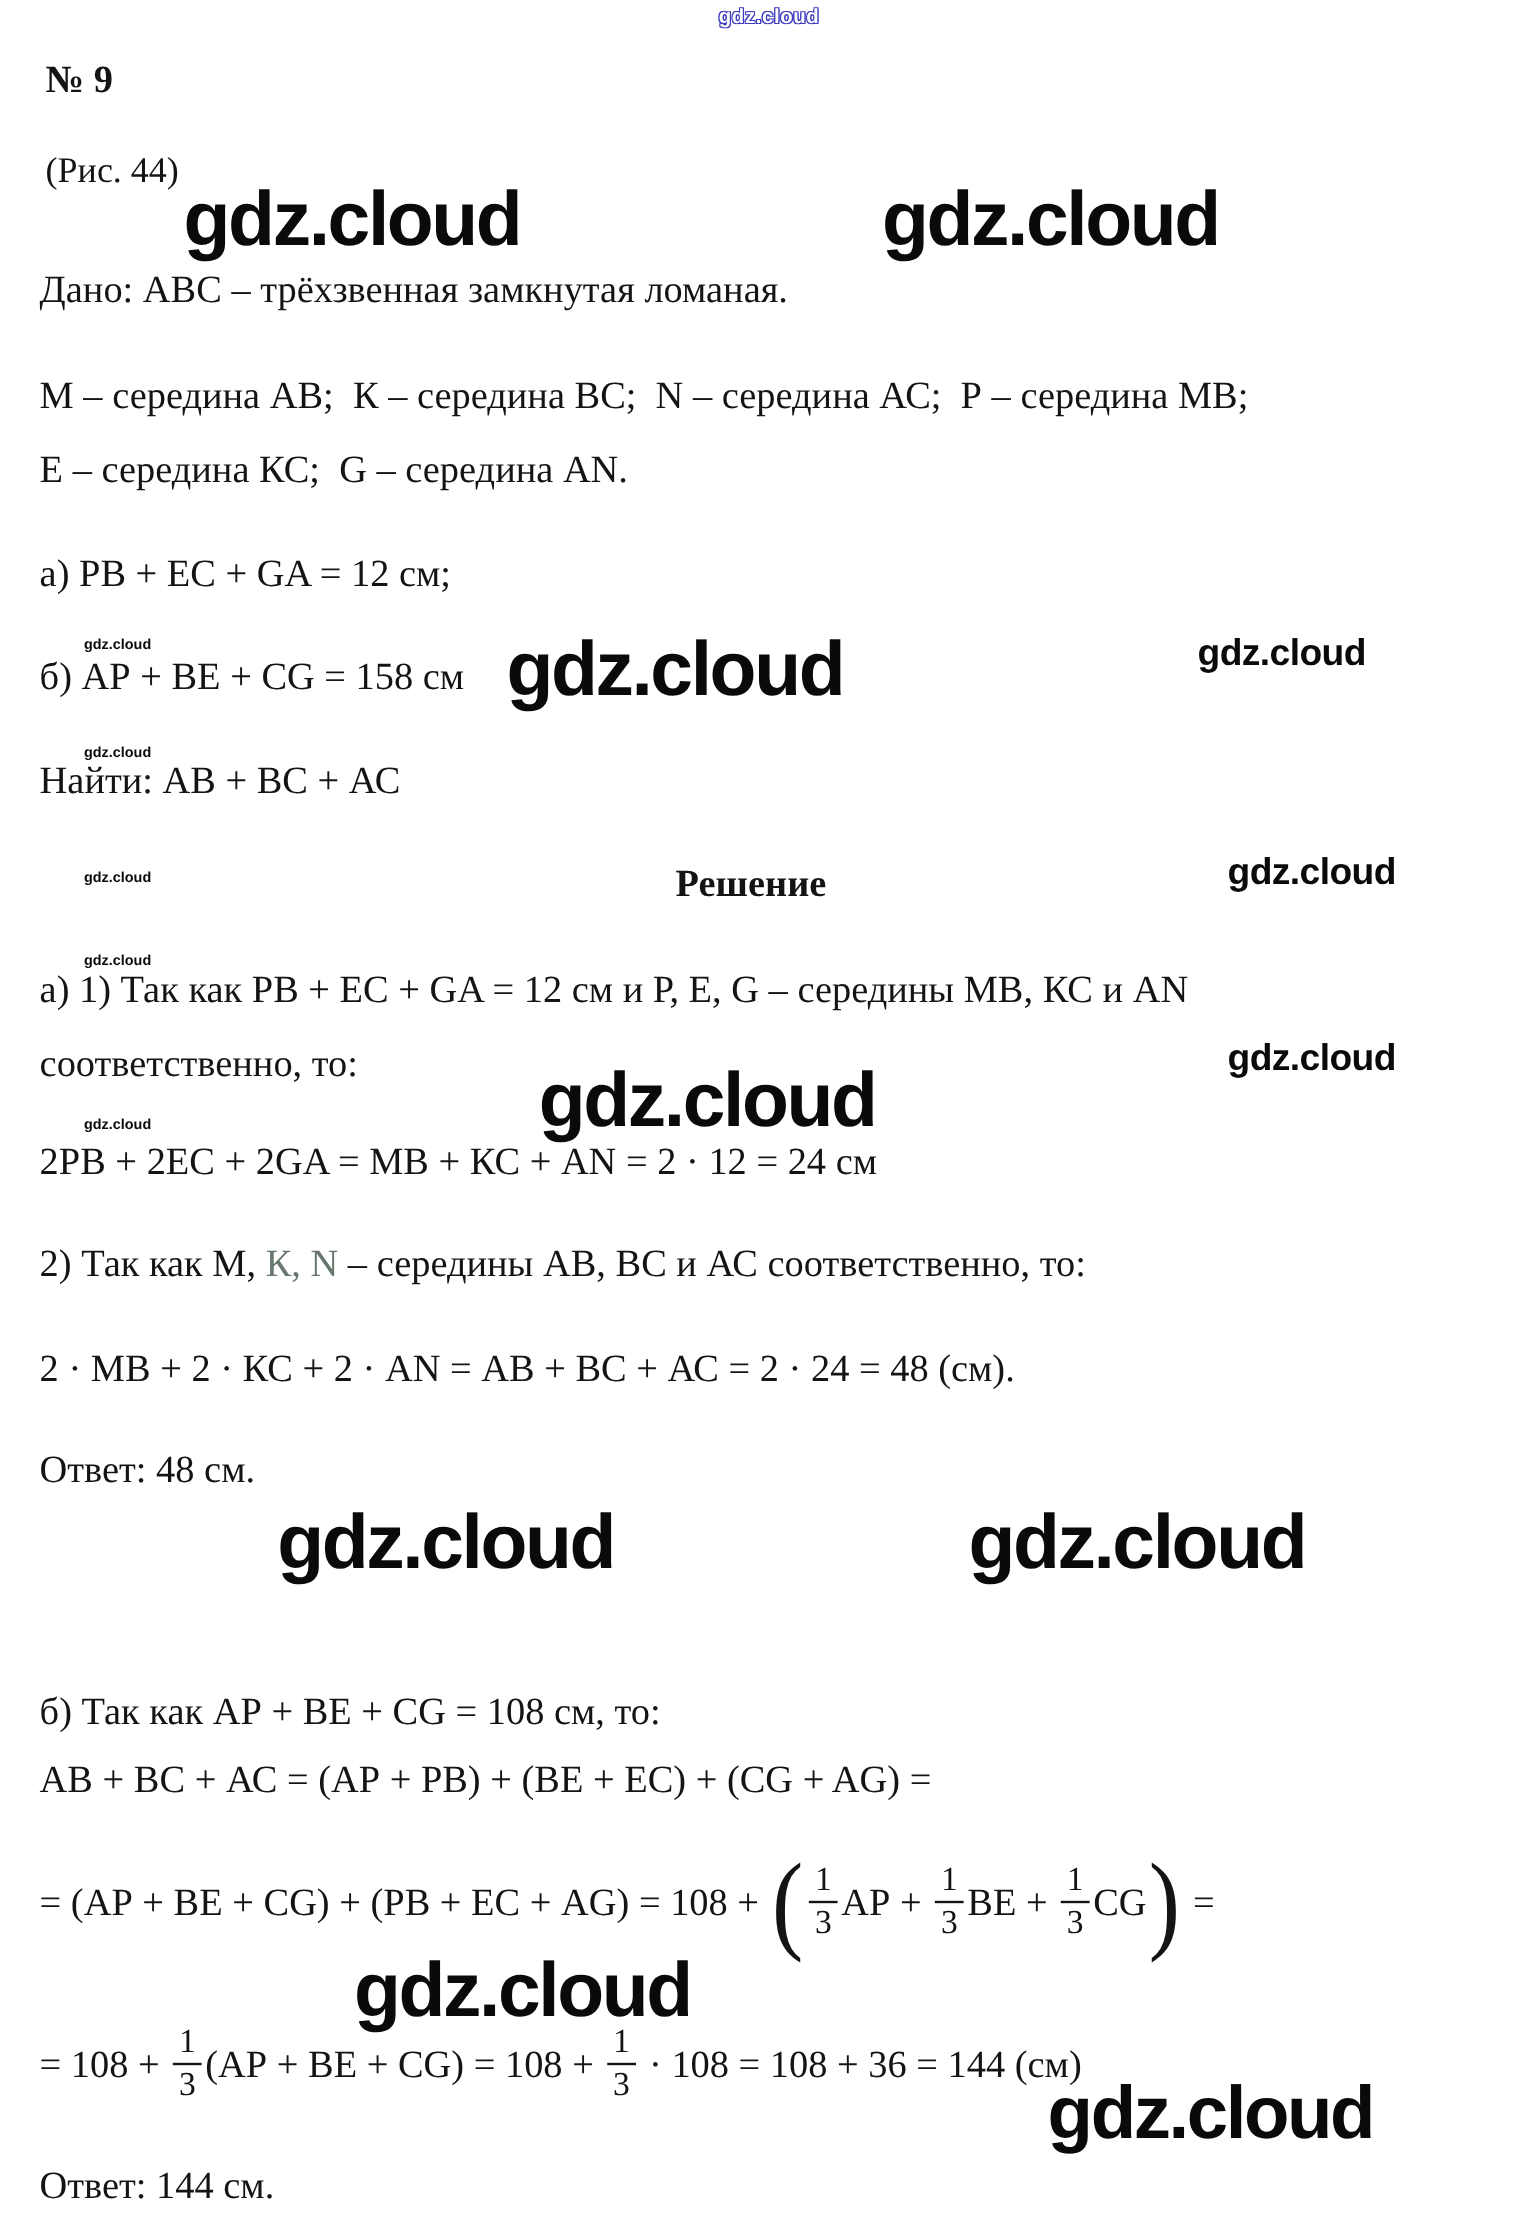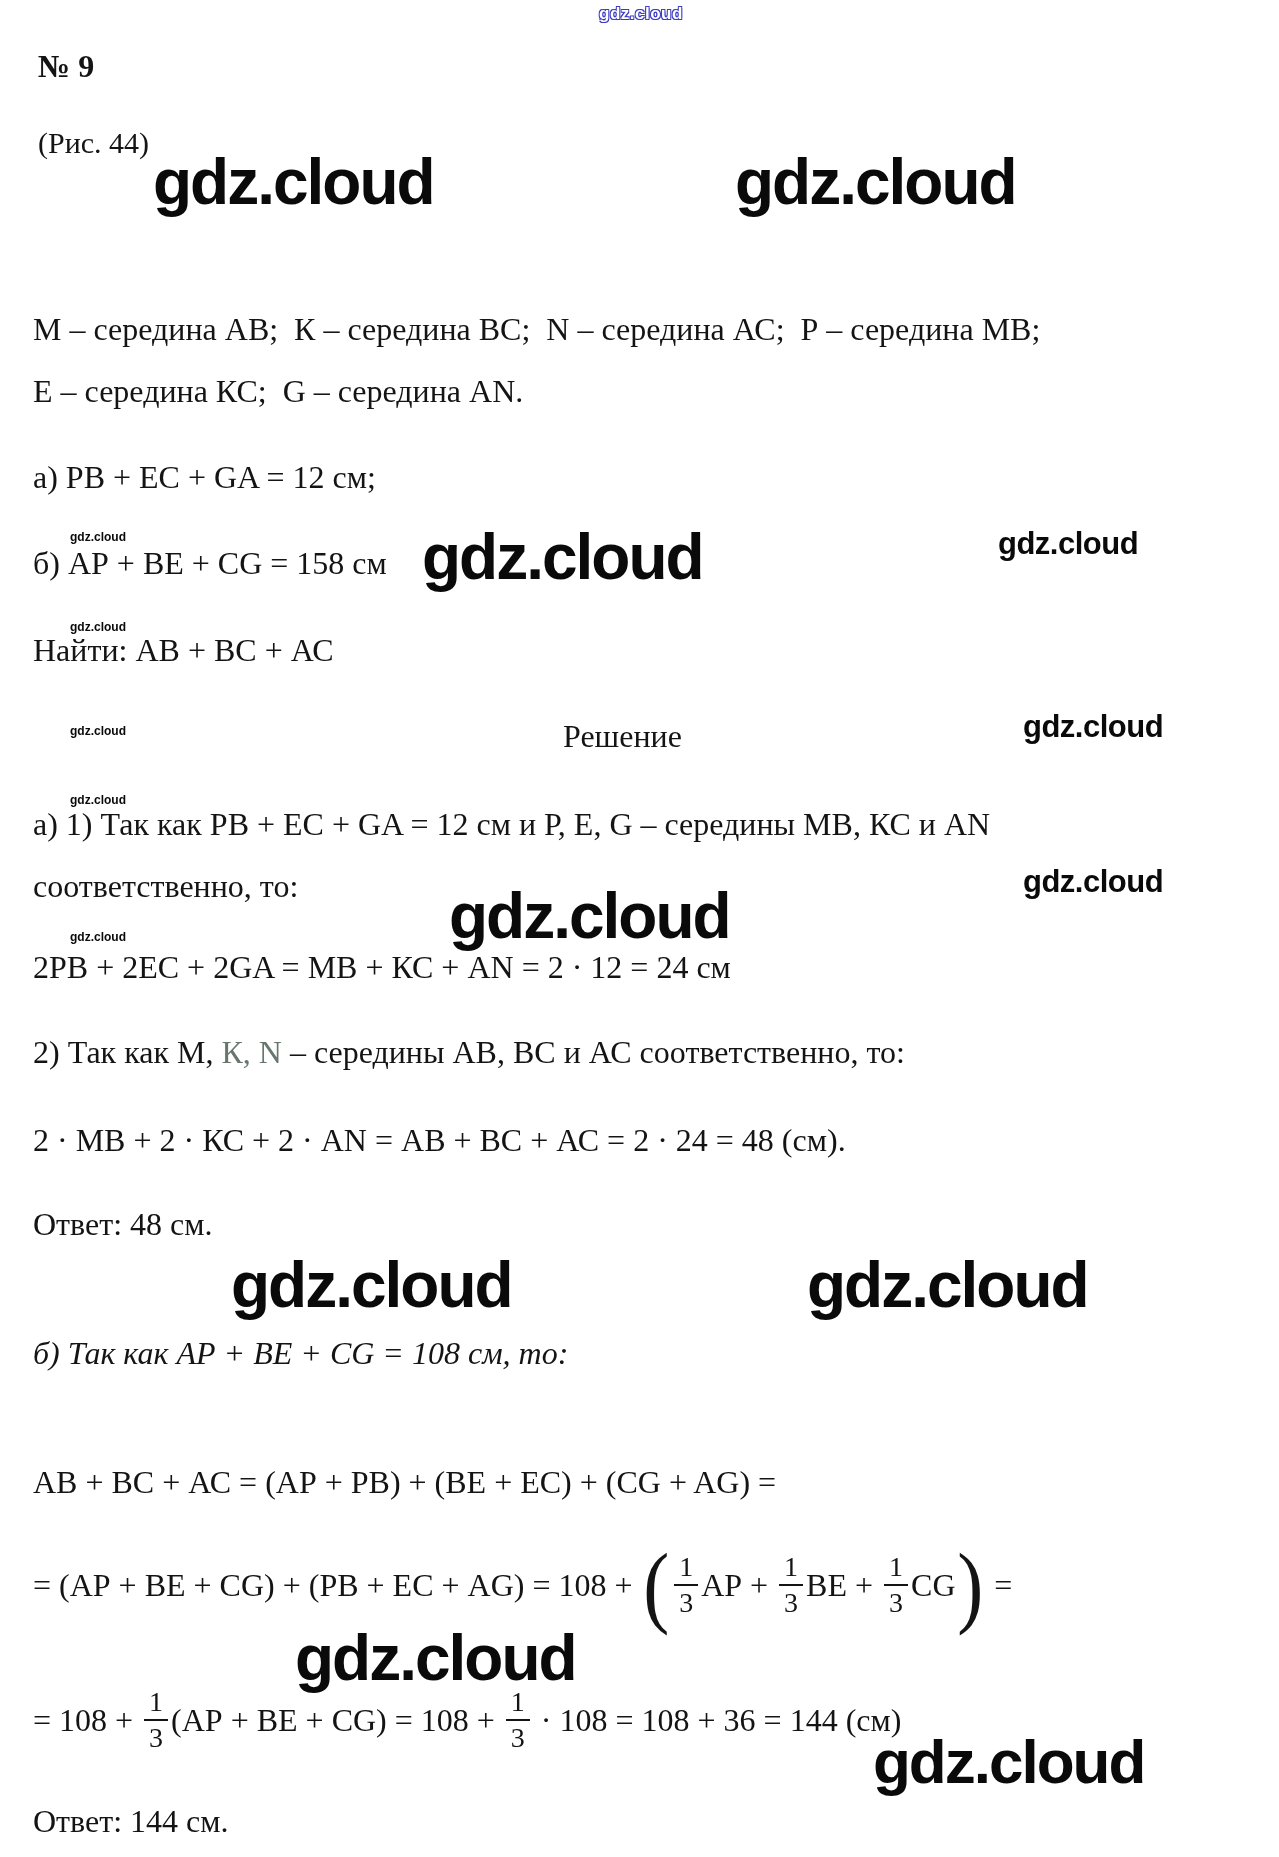--- a/index.html
+++ b/index.html
@@ -107,54 +107,55 @@
 <div class="page">
 
   <div class="wm-top" style="left:599px; top:4px;">gdz.cloud</div>
 
   <div class="line bold" style="left:38px; top:48px;">№ 9</div>
   <div class="line" style="left:38px; top:126px; font-size:30px;">(Рис. 44)</div>
 
   <div class="wm-lg" style="left:153px; top:150px;">gdz.cloud</div>
   <div class="wm-lg" style="left:735px; top:150px;">gdz.cloud</div>
 
+  <div class="line" style="left:33px; top:223px;">Дано: АВС – трёхзвенная замкнутая ломаная.</div>
   <div class="line" style="left:33px; top:311px;">М – середина АВ;  К – середина ВС;  N – середина АС;  Р – середина МВ;</div>
   <div class="line" style="left:33px; top:373px;">Е – середина КС;  G – середина AN.</div>
   <div class="line" style="left:33px; top:459px;text-align:center;">а) РВ + ЕС + GA = 12 см;</div>
 
   <div class="wm-sm" style="left:70px; top:531px;">gdz.cloud</div>
   <div class="line" style="left:33px; top:545px;">б) АР + ВЕ + CG = 158 см</div>
   <div class="wm-lg" style="left:422px; top:525px;">gdz.cloud</div>
   <div class="wm-md" style="left:998px; top:528px;">gdz.cloud</div>
 
   <div class="wm-sm" style="left:70px; top:621px;">gdz.cloud</div>
   <div class="line" style="left:33px; top:632px;">Найти: АВ + ВС + АС</div>
 
   <div class="wm-sm" style="left:70px; top:725px;">gdz.cloud</div>
-  <div class="line" style="left:563px; top:718px;">Решение</div>
+  <div class="line" style="left:563px; top:718px;font-weight:bold;">Решение</div>
   <div class="wm-md" style="left:1023px; top:711px;">gdz.cloud</div>
 
   <div class="wm-sm" style="left:70px; top:794px;">gdz.cloud</div>
   <div class="line" style="left:33px; top:806px;">а) 1) Так как РВ + ЕС + GA = 12 см и Р, Е, G – середины МВ, КС и AN</div>
   <div class="line" style="left:33px; top:868px;">соответственно, то:</div>
   <div class="wm-md" style="left:1023px; top:866px;">gdz.cloud</div>
   <div class="wm-lg" style="left:449px; top:884px;">gdz.cloud</div>
 
   <div class="wm-sm" style="left:70px; top:931px;">gdz.cloud</div>
   <div class="line" style="left:33px; top:949px;">2РВ + 2ЕС + 2GA = МВ + КС + AN = 2 · 12 = 24 см</div>
 
   <div class="line" style="left:33px; top:1034px;"><span class="seg">2) Так как М, </span><span class="seg gray-part">К, N</span><span class="seg"> – середины АВ, ВС и АС соответственно, то:</span></div>
 
   <div class="line" style="left:33px; top:1122px;">2 · МВ + 2 · КС + 2 · AN = АВ + ВС + АС = 2 · 24 = 48 (см).</div>
   <div class="line" style="left:33px; top:1206px;">Ответ: 48 см.</div>
 
   <div class="wm-lg" style="left:231px; top:1253px;">gdz.cloud</div>
   <div class="wm-lg" style="left:807px; top:1253px;">gdz.cloud</div>
 
-  <div class="line" style="left:33px; top:1335px;font-style:italic;">б) Так как АР + ВЕ + CG = 108 см, то:</div>
+  <div class="line" style="left:33px; top:1408px;">б) Так как АР + ВЕ + CG = 108 см, то:</div>
   <div class="line" style="left:33px; top:1464px;">АВ + ВС + АС = (АР + РВ) + (ВЕ + ЕС) + (CG + AG) =</div>
 
   <div class="formula-row" style="left:33px; top:1540px;">
     <span class="seg">= (АР + ВЕ + CG) + (РВ + ЕС + AG) = 108 + </span>
     <span class="bigparen">(</span>
     <span class="frac"><span class="num">1</span><span class="den">3</span></span>
     <span class="seg">АР</span>
     <span class="seg"> + </span>
     <span class="frac"><span class="num">1</span><span class="den">3</span></span>
     <span class="seg">ВЕ</span>

